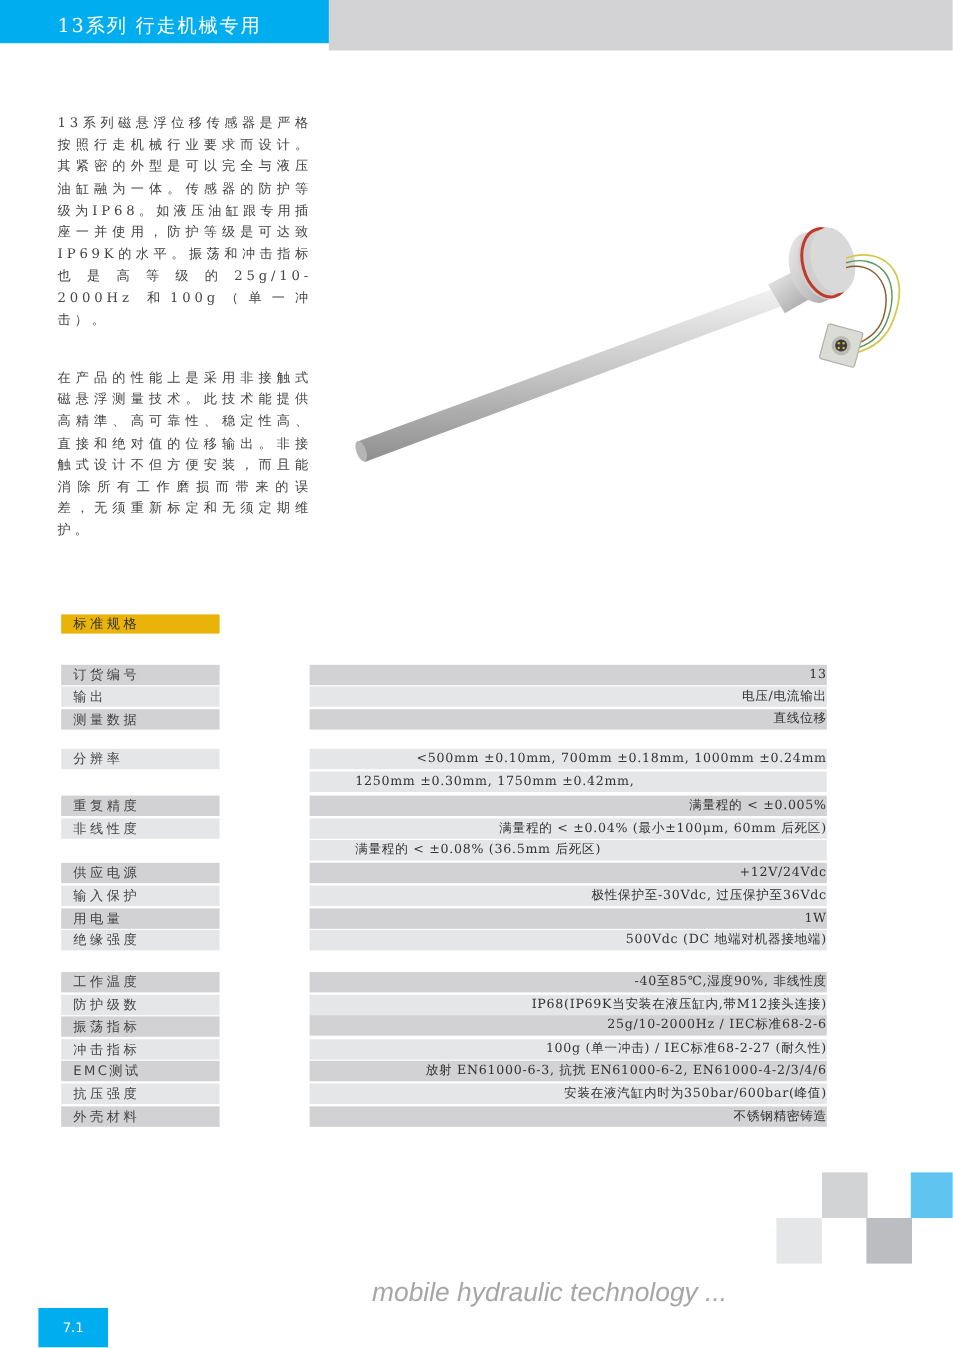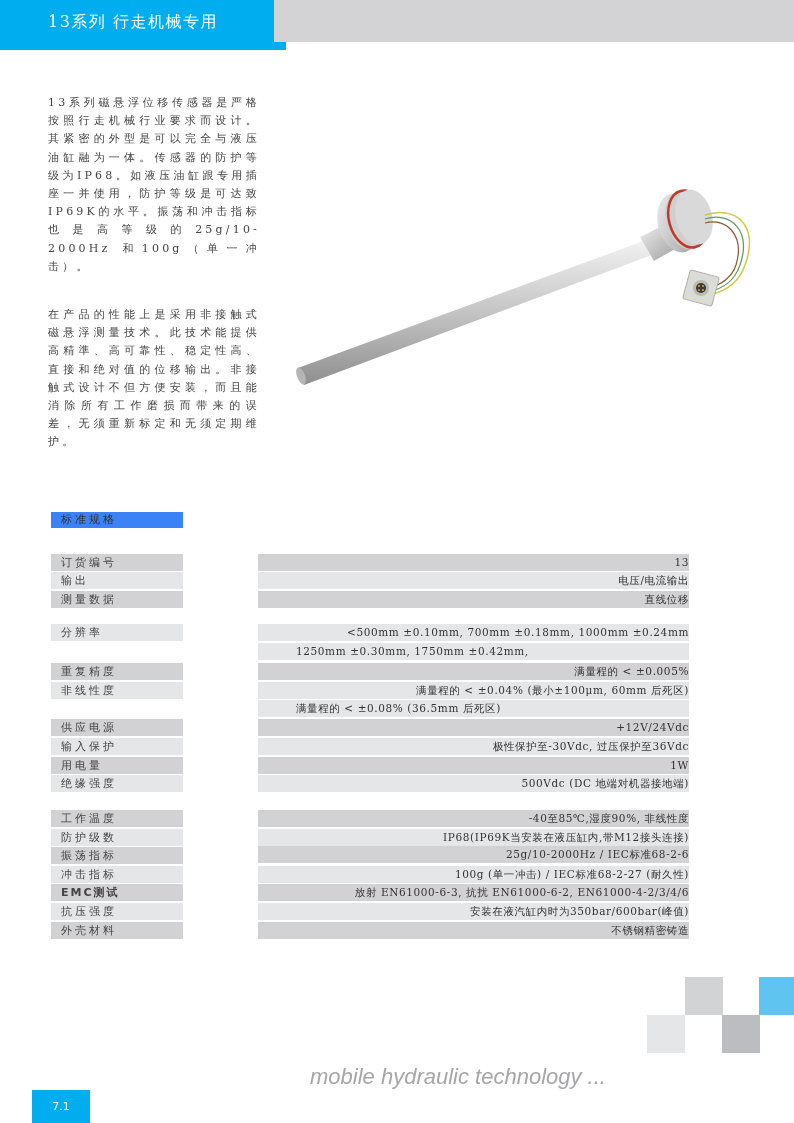--- a/index.html
+++ b/index.html
@@ -3,21 +3,21 @@
 <meta charset="utf-8">
 <style>
   html, body { margin: 0; padding: 0; }
   body {
     width: 794px; height: 1123px; position: relative; overflow: hidden;
     background: #ffffff;
     font-family: "DejaVu Serif", "Liberation Serif", serif;
     color: #333;
   }
   .header-blue {
-    position: absolute; left: 0; top: 0; width: 274px; height: 50px;
+    position: absolute; left: 0; top: 0; width: 274px; height: 36px;
     background: #00adee;
     padding-left: 12px;
   }
   .header-title {
     position: absolute; left: 48px; top: 12px;
     font-size: 16px; color: #ffffff; letter-spacing: 1.5px;
     font-family: "DejaVu Serif", serif;
   }
   .header-gray {
     position: absolute; left: 274px; top: 0; right: 0; height: 42px;
@@ -30,39 +30,39 @@
   }
   .intro.p1 { top: 94px; }
   .intro.p2 { top: 306px; }
 
   .product-image {
     position: absolute; left: 290px; top: 185px; width: 490px; height: 200px;
   }
 
   .section-tag {
     position: absolute; left: 51px; top: 512px; width: 132px; height: 16px;
-    background: #3b82f6;
+    background: #eab308;
     font-size: 11px; line-height: 16px; padding-left: 10px; box-sizing: border-box;
     letter-spacing: 3px; color: #333;
   }
 
   .spec-label {
     position: absolute; left: 51px; width: 132px; height: 17px;
     font-size: 11px; line-height: 17px; padding-left: 10px; box-sizing: border-box;
     letter-spacing: 3px; color: #444;
   }
   .spec-value {
     position: absolute; left: 258px; width: 431px; height: 17px;
     font-size: 10.5px; line-height: 17px; text-align: right;
     color: #333; letter-spacing: 0.6px; white-space: nowrap;
   }
   .spec-value.left { text-align: left; padding-left: 38px; box-sizing: border-box; }
   .dark { background: #d2d2d4; }
   .light { background: #e5e6e8; }
-  .sans { font-family: "DejaVu Sans", sans-serif; font-weight: bold; letter-spacing: 2px; }
+  .sans { font-family: "DejaVu Sans", sans-serif; font-weight: normal; letter-spacing: 2px; }
 
   .tagline {
     position: absolute; left: 310px; top: 1064px;
     font-family: "Liberation Sans", sans-serif; font-style: italic;
     font-size: 22px; color: #a6a6a8;
   }
   .sq { position: absolute; }
   .sq1 { left: 647px; top: 1015px; width: 38px; height: 38px; background: #e5e6e8; }
   .sq2 { left: 685px; top: 977px; width: 38px; height: 38px; background: #d2d3d5; }
   .sq3 { left: 722px; top: 1015px; width: 38px; height: 38px; background: #bcbdc0; }

